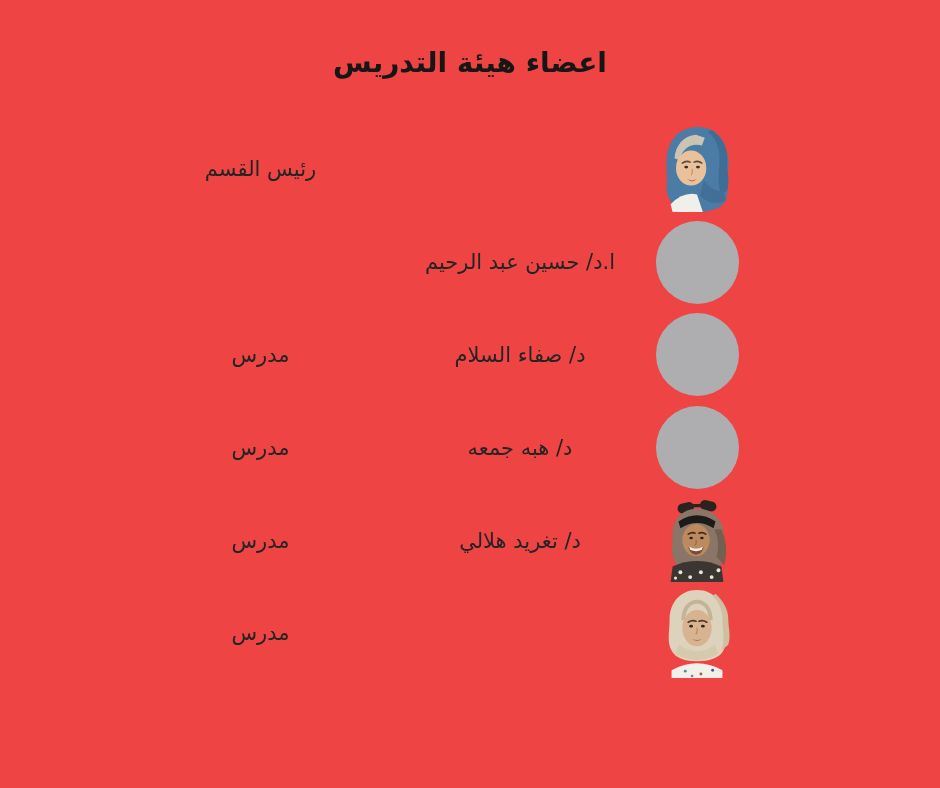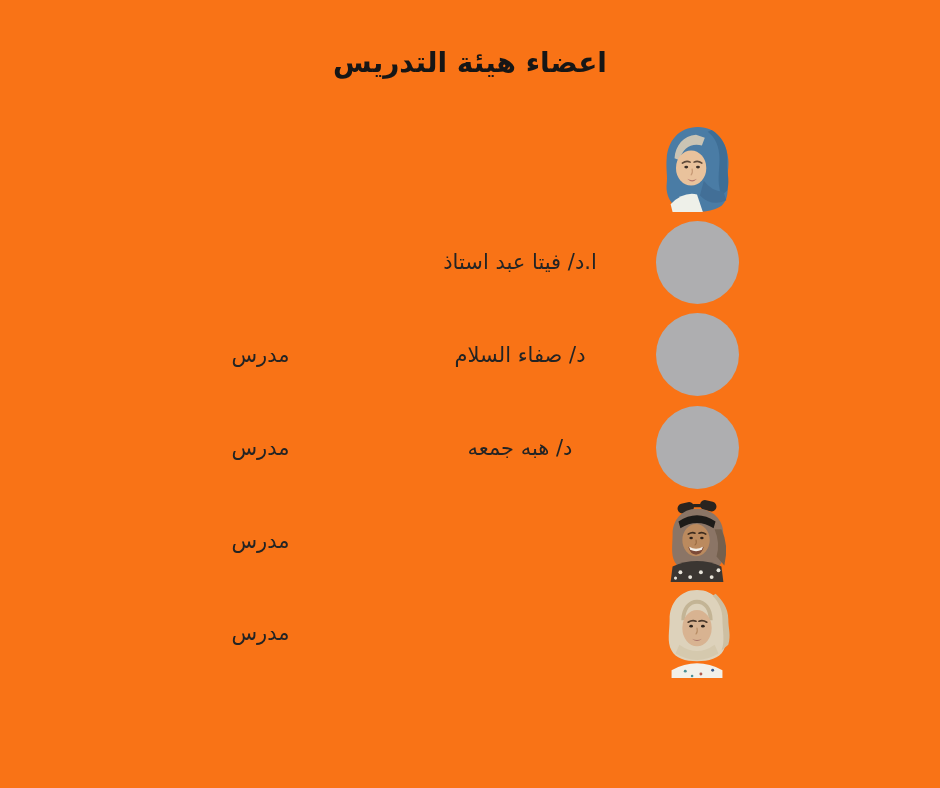--- a/index.html
+++ b/index.html
@@ -26,63 +26,65 @@
     display:flex;align-items:center;justify-content:center;
   }
   .avatar-circle{width:83px;height:83px;border-radius:50%;background:#aeaeb0;}
   .ph-blue{width:74px;height:86px;}
   .ph-sun{width:66px;height:82px;}
   .ph-cream{width:72px;height:90px;}
 </style>
 </head>
 <body>
 
-<div class="page" style="background: #f97316;">
+<div class="page" style="background: #ef4444;">
   <h1 class="title">اعضاء هيئة التدريس</h1>
   <div class="rows" id="rows">
       <div class="row">
+    <div class="role">رئيس القسم</div>
     <div class="avatar">
           <svg class="ph-blue" viewBox="0 0 74 88" xmlns="http://www.w3.org/2000/svg">
     <path d="M38 1C18 1 7 16 6 33c-1 11 1 17 0 26-1 9 2 18 9 23 10 7 34 8 45 1 8-5 9-14 8-24-1-9 2-14 1-25C67 16 57 1 38 1Z" fill="#4a7ca5"></path>
     <path d="M48 6c8 6 12 16 12 27 0 14-3 24 2 38l6-5c3-12-1-19 0-32C69 20 60 9 52 4Z" fill="#3e6e96"></path>
     <path d="M44 56q8 11 20 11l3 9q-15 7-27-5Z" fill="#426f97"></path>
     <path d="M14 33c1-13 9-23 22-24l9 3-3 8c-11-3-20 3-23 15Z" fill="#cac4b4"></path>
     <ellipse cx="31" cy="43" rx="15.5" ry="18" fill="#e9c29c"></ellipse>
     <path d="M22 38q4-3 8-1" stroke="#5f4a3a" stroke-width="1.6" fill="none" stroke-linecap="round"></path>
     <path d="M34 37q4-2 8 1" stroke="#5f4a3a" stroke-width="1.6" fill="none" stroke-linecap="round"></path>
     <ellipse cx="26" cy="42" rx="2" ry="1.4" fill="#3a2e26"></ellipse>
     <ellipse cx="38" cy="42" rx="2" ry="1.4" fill="#3a2e26"></ellipse>
     <path d="M32 44q1 4-1 6" stroke="#c79a76" stroke-width="1.2" fill="none" stroke-linecap="round"></path>
     <path d="M27 54q5 3 10 0q-5 5.5-10 0Z" fill="#b4756b"></path>
     <path d="M10 80q13-13 27-10l6 18H12Z" fill="#eef0e9"></path>
   </svg>
         </div>
   </div>
       <div class="row">
-    <div class="name">ا.د/ فيتا عبد استاذ</div>
+    <div class="name">ا.د/ حسين عبد الرحيم</div>
     <div class="avatar">
           <div class="avatar-circle" style="background: rgb(174, 174, 176);"></div>
         </div>
   </div>
       <div class="row">
     <div class="role">مدرس</div>
     <div class="name">د/ صفاء السلام</div>
     <div class="avatar">
           <div class="avatar-circle" style="background: rgb(174, 174, 176);"></div>
         </div>
   </div>
       <div class="row">
     <div class="role">مدرس</div>
     <div class="name">د/ هبه جمعه</div>
     <div class="avatar">
           <div class="avatar-circle" style="background: rgb(174, 174, 176);"></div>
         </div>
   </div>
       <div class="row">
     <div class="role">مدرس</div>
+    <div class="name">د/ تغريد هلالي</div>
     <div class="avatar">
           <svg class="ph-sun" viewBox="0 0 66 84" xmlns="http://www.w3.org/2000/svg">
     <rect x="13" y="3" width="17" height="10" rx="5" fill="#29241f" transform="rotate(-14 21 8)"></rect>
     <rect x="36" y="1" width="17" height="10" rx="5" fill="#29241f" transform="rotate(14 45 6)"></rect>
     <rect x="28" y="4" width="10" height="3.5" rx="1.7" fill="#29241f"></rect>
     <path d="M33 9C17 9 8 21 8 35c0 10-2 20 2 28 5 10 17 14 26 13 10-1 20-5 23-14 3-8 1-16 1-27C60 20 49 9 33 9Z" fill="#8b7566"></path>
     <path d="M51 30q6 14 2 28l8 9q5-21-3-37Z" fill="#74604e"></path>
     <path d="M14 22q19-13 38 0l-2 7q-17-11-34 0Z" fill="#1d1b19"></path>
     <ellipse cx="32" cy="41" rx="14" ry="16.5" fill="#bb8a5e"></ellipse>
     <path d="M24 35q4-2.5 7-1" stroke="#3d2c1e" stroke-width="1.6" fill="none" stroke-linecap="round"></path>

